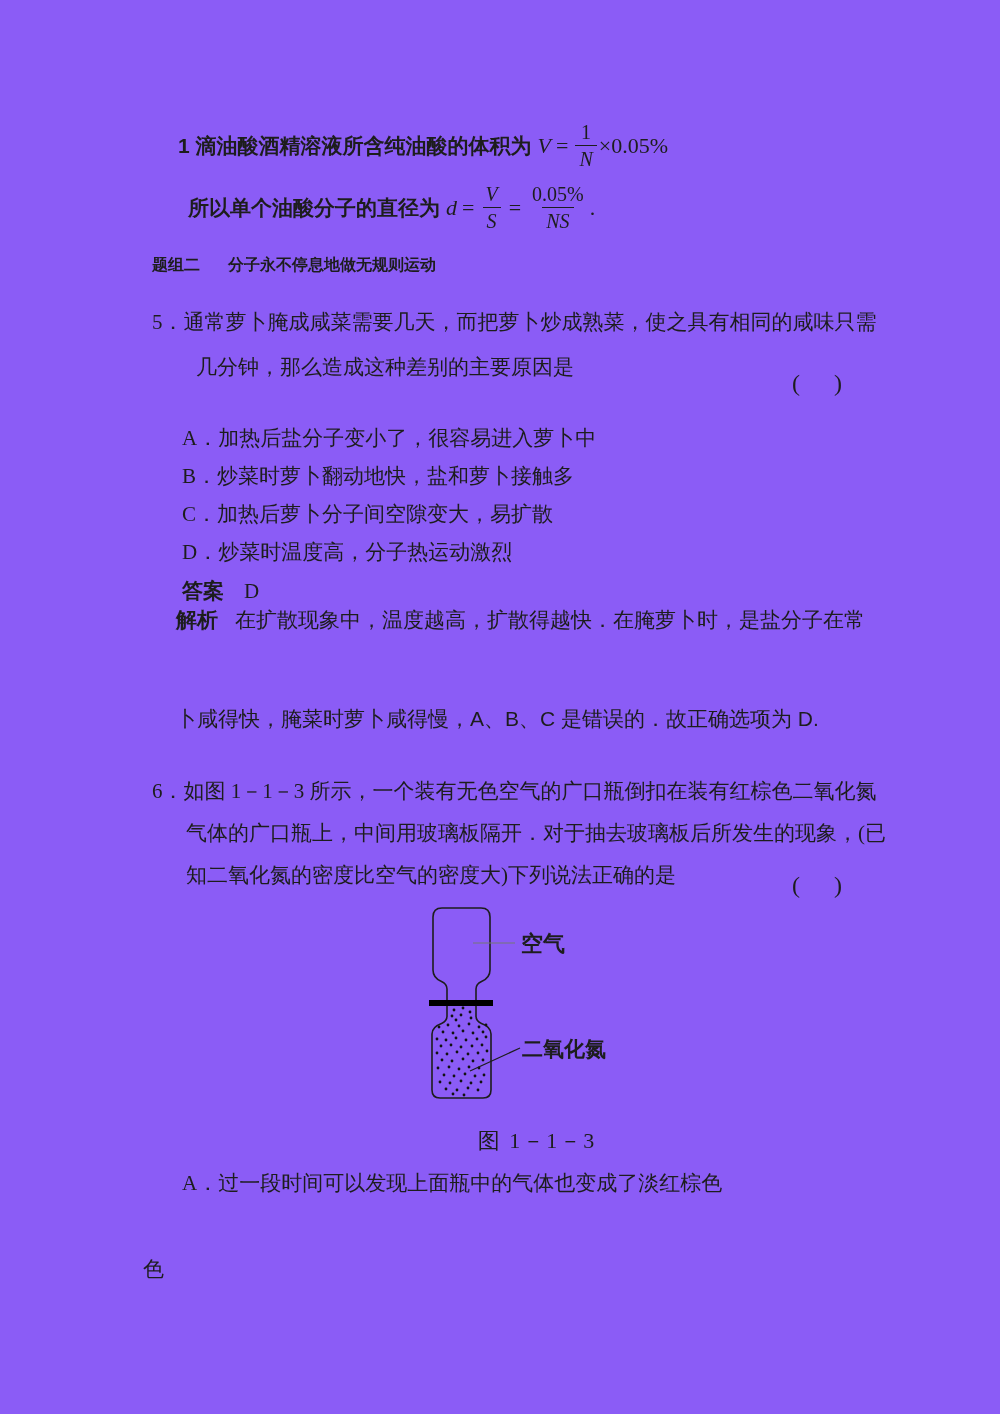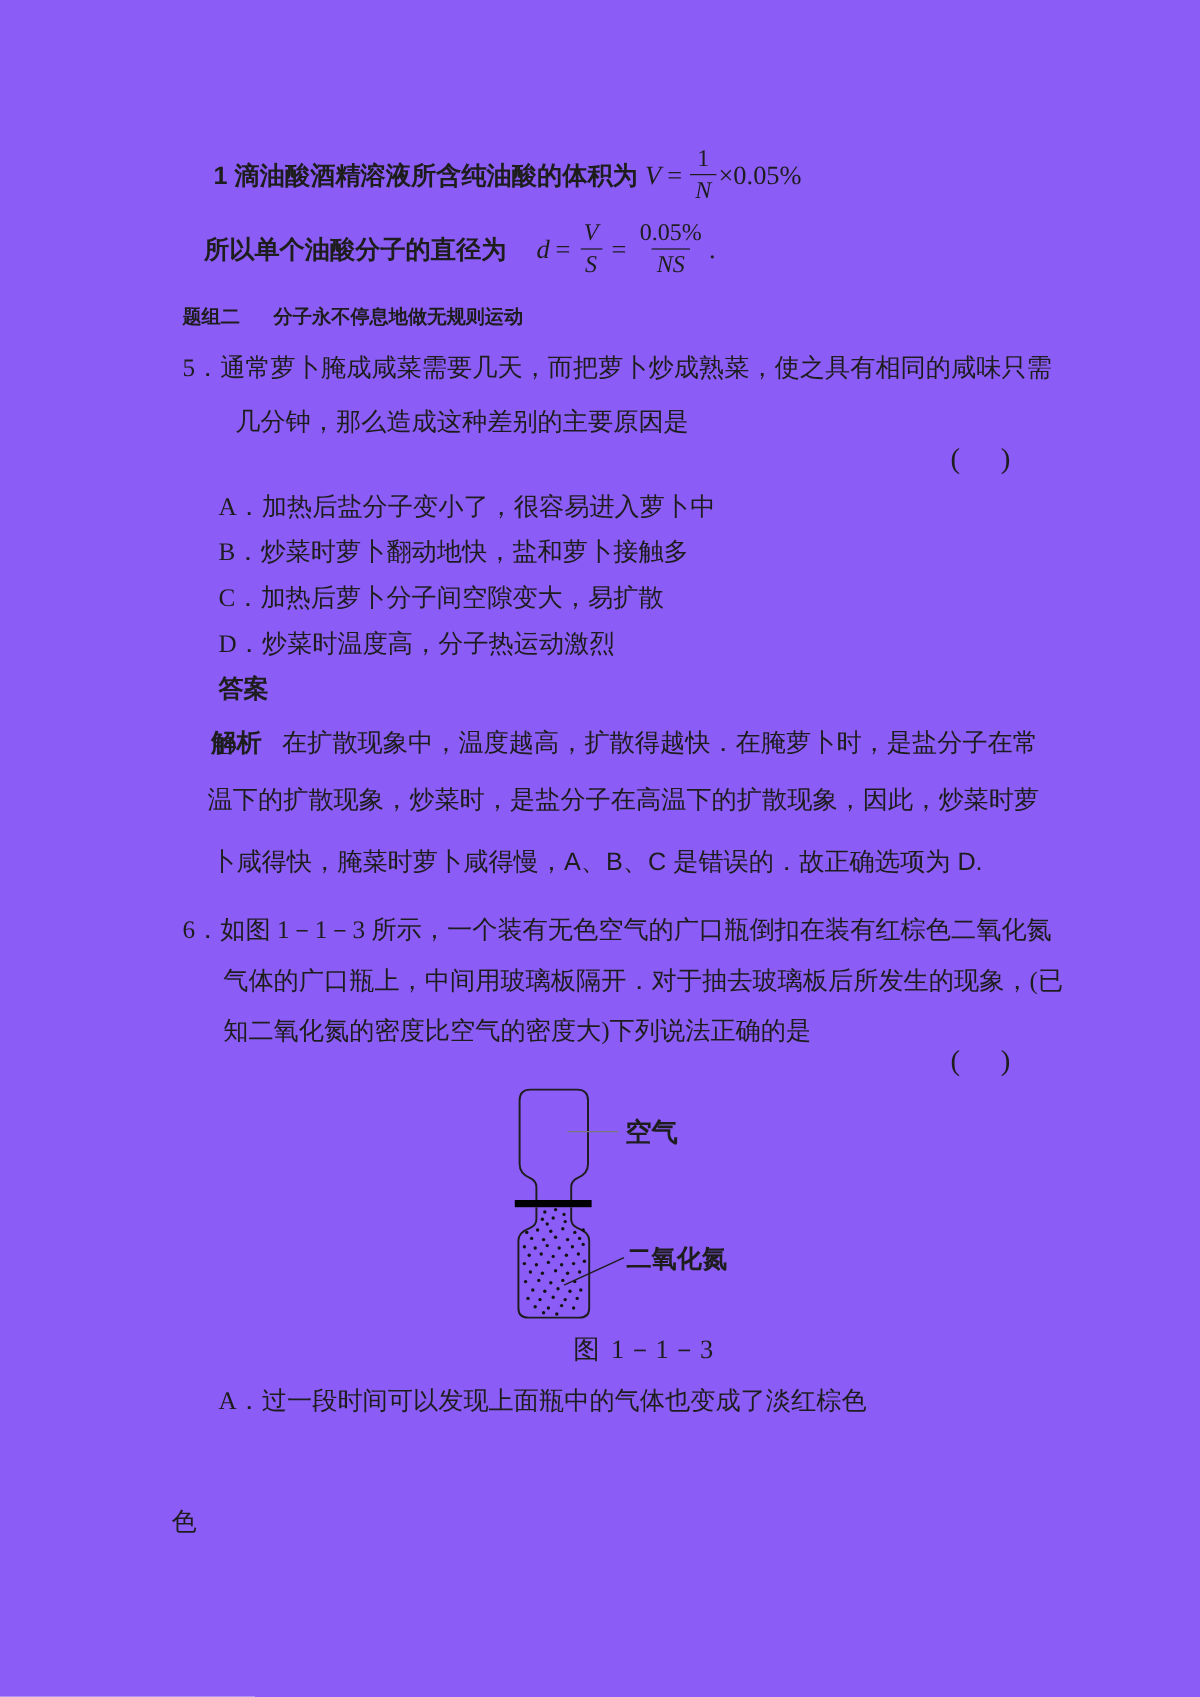--- a/index.html
+++ b/index.html
@@ -5,21 +5,21 @@
   html, body { margin: 0; padding: 0; background: #e8e8e8; }
   .page {
     position: relative;
     width: 1000px;
     height: 1414px;
     margin: 0 auto;
     background: #8b5cf6;
     color: #1d1d1d;
     overflow: hidden;
   }
-  .song { font-family: "Liberation Serif", serif; }
+  .song { font-family: "Liberation Serif", serif; margin-top: 16px; }
   .hei  { font-family: "Liberation Sans", sans-serif; }
 
   .line {
     position: absolute;
     font-size: 21px;
     line-height: 26px;
     white-space: nowrap;
     color: #1d1d1d;
   }
   .bold { font-weight: bold; }
@@ -52,21 +52,21 @@
 
   .paren {
     position: absolute;
     font-family: "Liberation Serif", serif;
     font-size: 24px;
     display: flex;
     gap: 34px;
     color: #1d1d1d;
   }
 
-  .answer-row { display: flex; gap: 20px; align-items: baseline; flex-direction: column; }
+  .answer-row { display: flex; gap: 20px; align-items: baseline; }
   .analysis-row { display: flex; gap: 17px; align-items: baseline; }
 
   .fig { position: absolute; left: 425px; top: 900px; }
   .fig-caption {
     position: absolute;
     left: 452px;
     top: 1110px;
     width: 170px;
     text-align: center;
     font-size: 22px;
@@ -84,21 +84,21 @@
       <span class="mvar">V</span>
       <span class="mop">=</span>
       <span class="frac">
         <span class="num">1</span>
         <span class="den mvar">N</span>
       </span>
       <span>×0.05%</span>
     </span>
   </div>
 
-  <div class="formula-row" style="left:170px; top:184px;gap:19px;">
+  <div class="formula-row" style="left:188px; top:184px;">
     <span class="hei bold">所以单个油酸分子的直径为</span>
     <span class="math" style="margin-left:6px;">
       <span class="mvar">d</span>
       <span class="mop">=</span>
       <span class="frac">
         <span class="num mvar">V</span>
         <span class="den mvar">S</span>
       </span>
       <span class="mop">=</span>
       <span class="frac">
@@ -128,21 +128,20 @@
 
   <div class="line answer-row" style="left:182px; top:562px;">
     <span class="hei bold">答案</span>
     <span class="song">D</span>
   </div>
 
   <div class="line analysis-row" style="left:176px; top:607px;">
     <span class="hei bold">解析</span>
     <span class="hei">在扩散现象中，温度越高，扩散得越快．在腌萝卜时，是盐分子在常</span>
   </div>
-  <div class="line hei" style="left:173px; top:654px;">温下的扩散现象，炒菜时，是盐分子在高温下的扩散现象，因此，炒菜时萝</div>
   <div class="line hei" style="left:176px; top:706px;">卜咸得快，腌菜时萝卜咸得慢，A、B、C 是错误的．故正确选项为 D.</div>
 
   <div class="line song" style="left:152px; top:762px;">6．如图 1－1－3 所示，一个装有无色空气的广口瓶倒扣在装有红棕色二氧化氮</div>
   <div class="line song" style="left:186px; top:804px;">气体的广口瓶上，中间用玻璃板隔开．对于抽去玻璃板后所发生的现象，(已</div>
   <div class="line song" style="left:186px; top:846px;">知二氧化氮的密度比空气的密度大)下列说法正确的是</div>
 
   <div class="paren" style="left:792px; top:872px;">
     <span>(</span>
     <span>)</span>
   </div>

